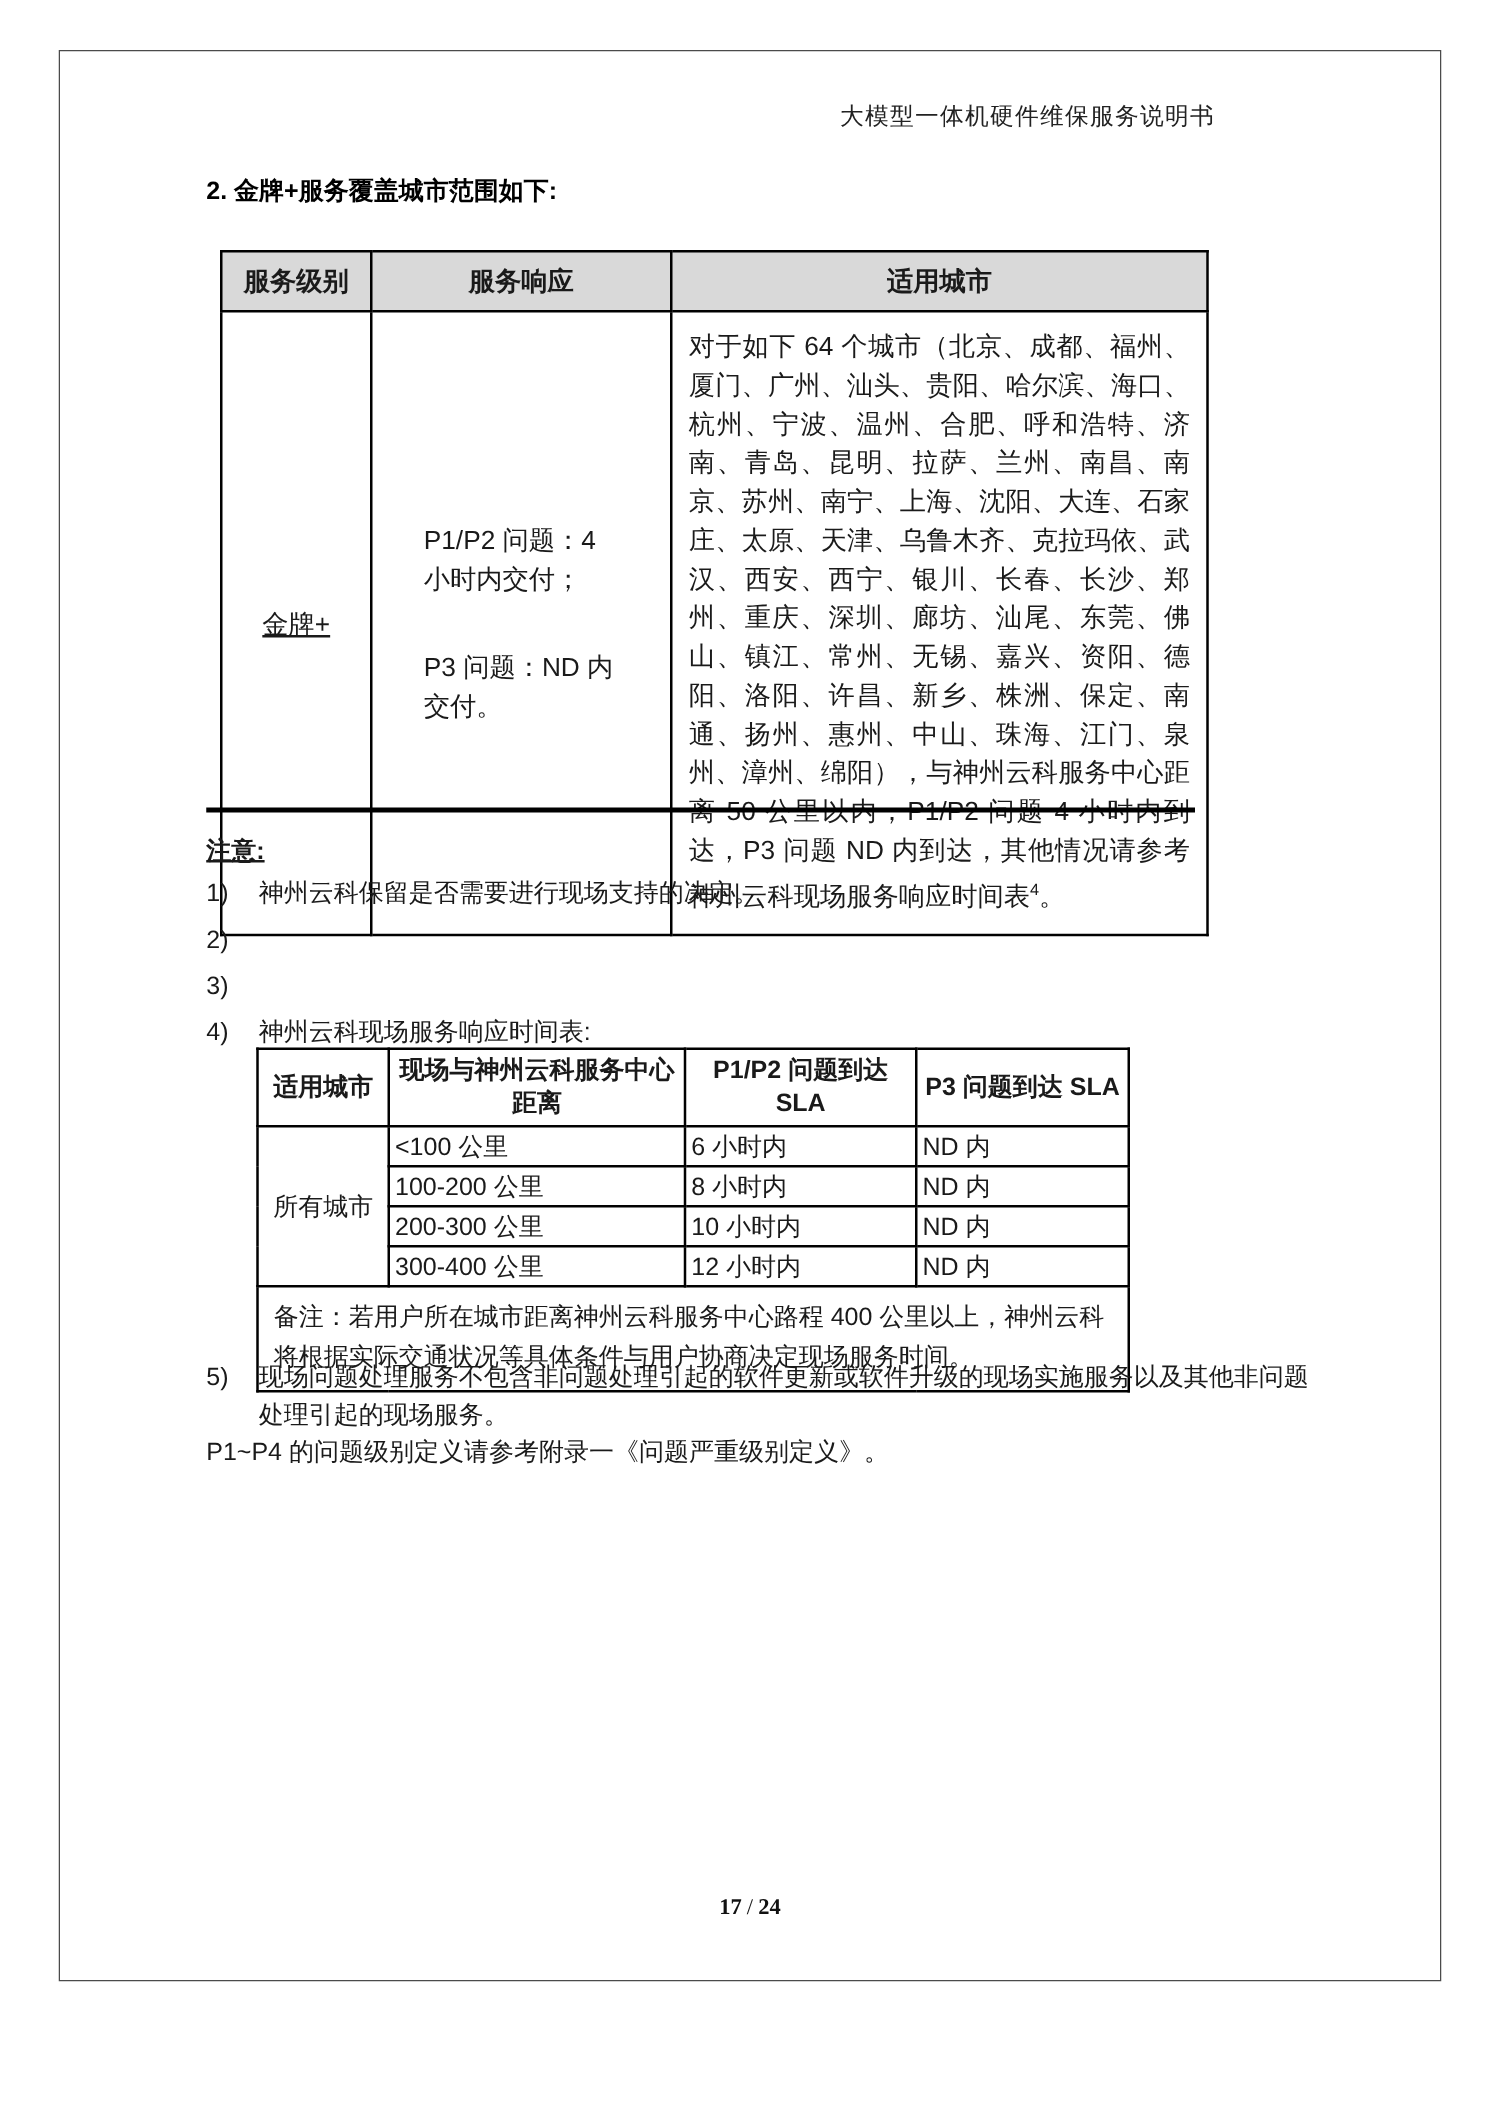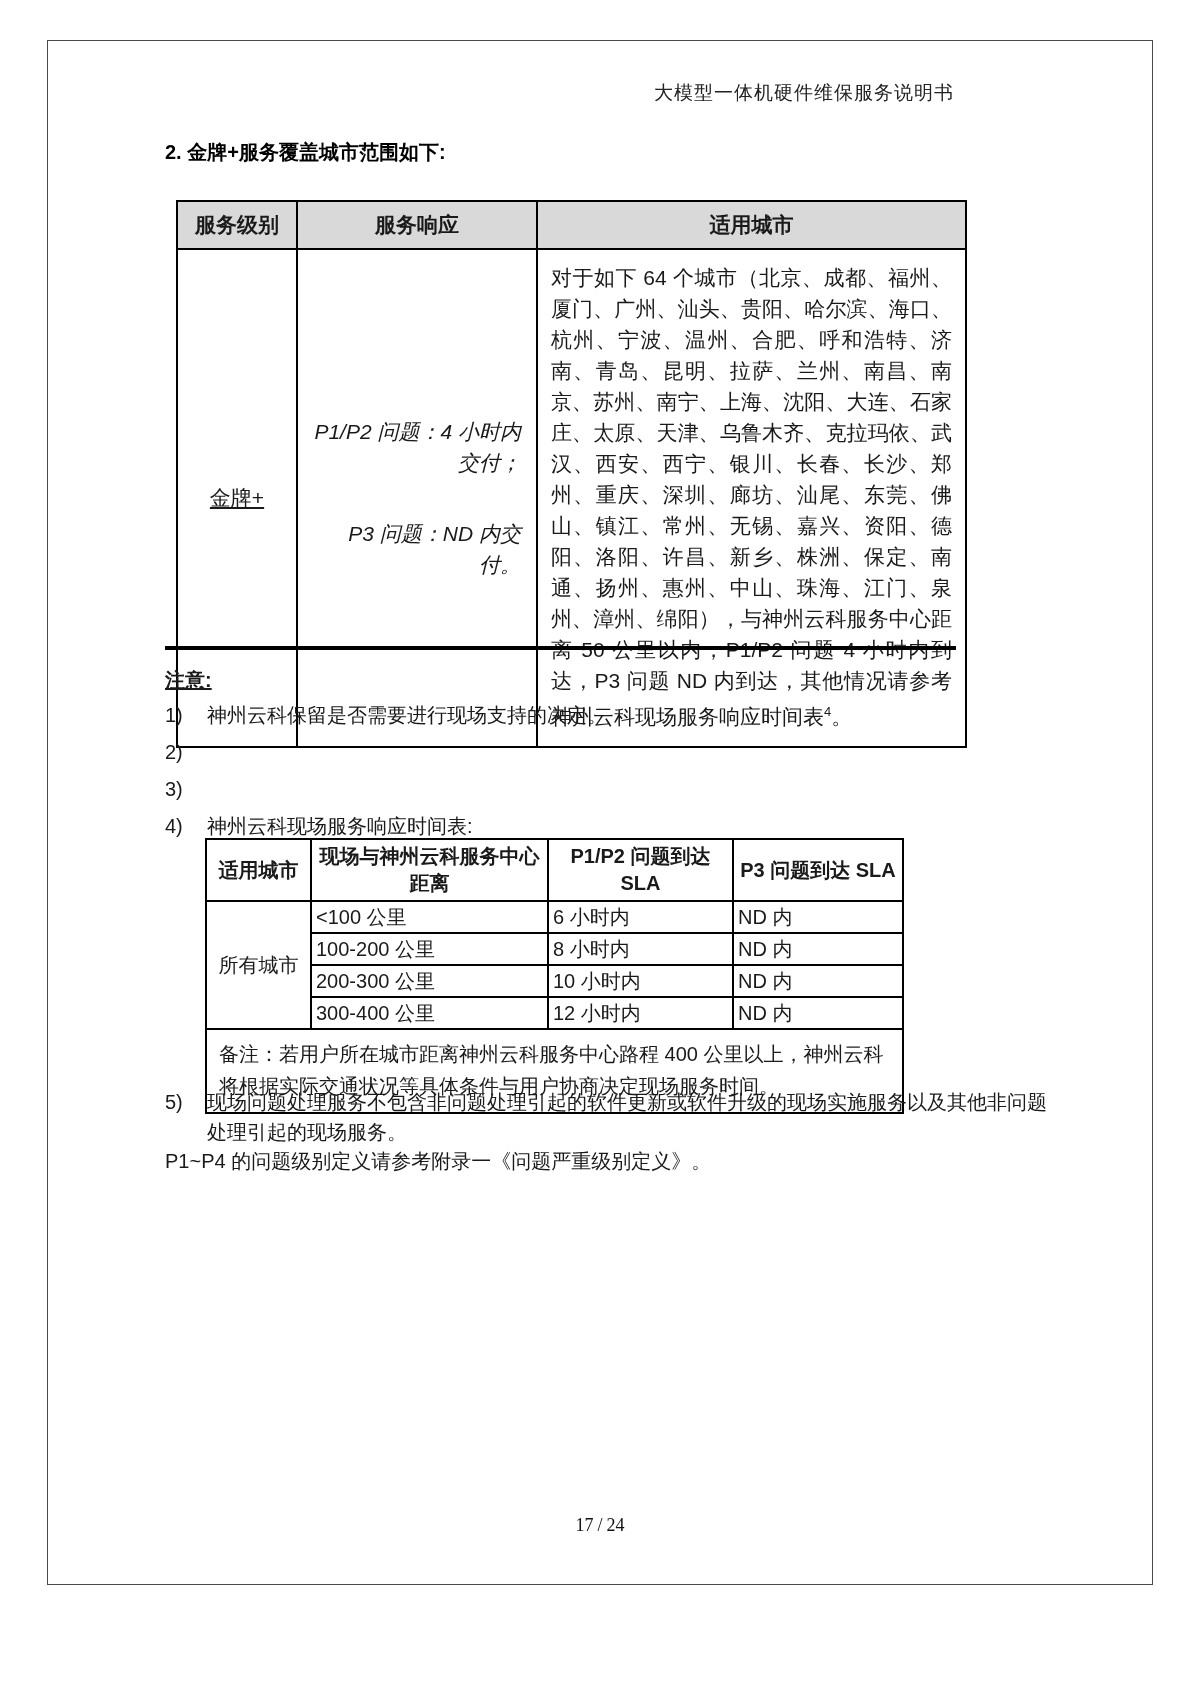--- a/index.html
+++ b/index.html
@@ -13,21 +13,21 @@
     overflow: hidden;
   }
   .frame {
     position: absolute;
     left: 47px; top: 40px;
     width: 1104px; height: 1543px;
     border: 1px solid #4a4a4a;
   }
   .doc-header {
     position: absolute;
-    top: 80px; right: 246px;
+    top: 80px; right: 228px;
     font-family: "Liberation Serif", serif;
     font-size: 19px;
     color: #222222;
     letter-spacing: 1px;
   }
   .section-heading {
     position: absolute;
     left: 165px; top: 139px;
     font-size: 20px;
     font-weight: bold;
@@ -45,21 +45,21 @@
   .table1 th, .table1 td { border: 2px solid #000000; }
   .table1 th {
     background: #d9d9d9;
     height: 44px;
     font-weight: bold;
     text-align: center;
     vertical-align: middle;
   }
   .table1 td { vertical-align: middle; }
   .td-level { text-align: center; text-decoration: underline; }
-  .td-response { text-align: right; padding: 0 15px; line-height: 31px; font-style: italic; }
+  .td-response { text-align: left; padding: 0 41px; line-height: 31px; }
   .td-response .p3-line { margin-top: 40px; }
   .td-cities {
     padding: 12px 13px 14px 13px;
     line-height: 31px;
     text-align: justify;
     vertical-align: top;
   }
   .td-cities sup { font-size: 13px; }
   
   .divider-rule {
@@ -130,21 +130,21 @@
   }
   .footer {
     position: absolute;
     left: 0; top: 1515px;
     width: 100%;
     text-align: center;
     font-family: "Liberation Serif", serif;
     font-size: 18px;
     color: #111111;
   }
-  .footer .pagenum { font-weight: normal; }
+  .footer .pagenum { font-weight: bold; }
   .footer .sep { padding: 0 4px; }
 </style>
 </head>
 <body>
 
 <div class="page">
   <div class="frame"></div>
 
   <div class="doc-header">大模型一体机硬件维保服务说明书</div>
 

